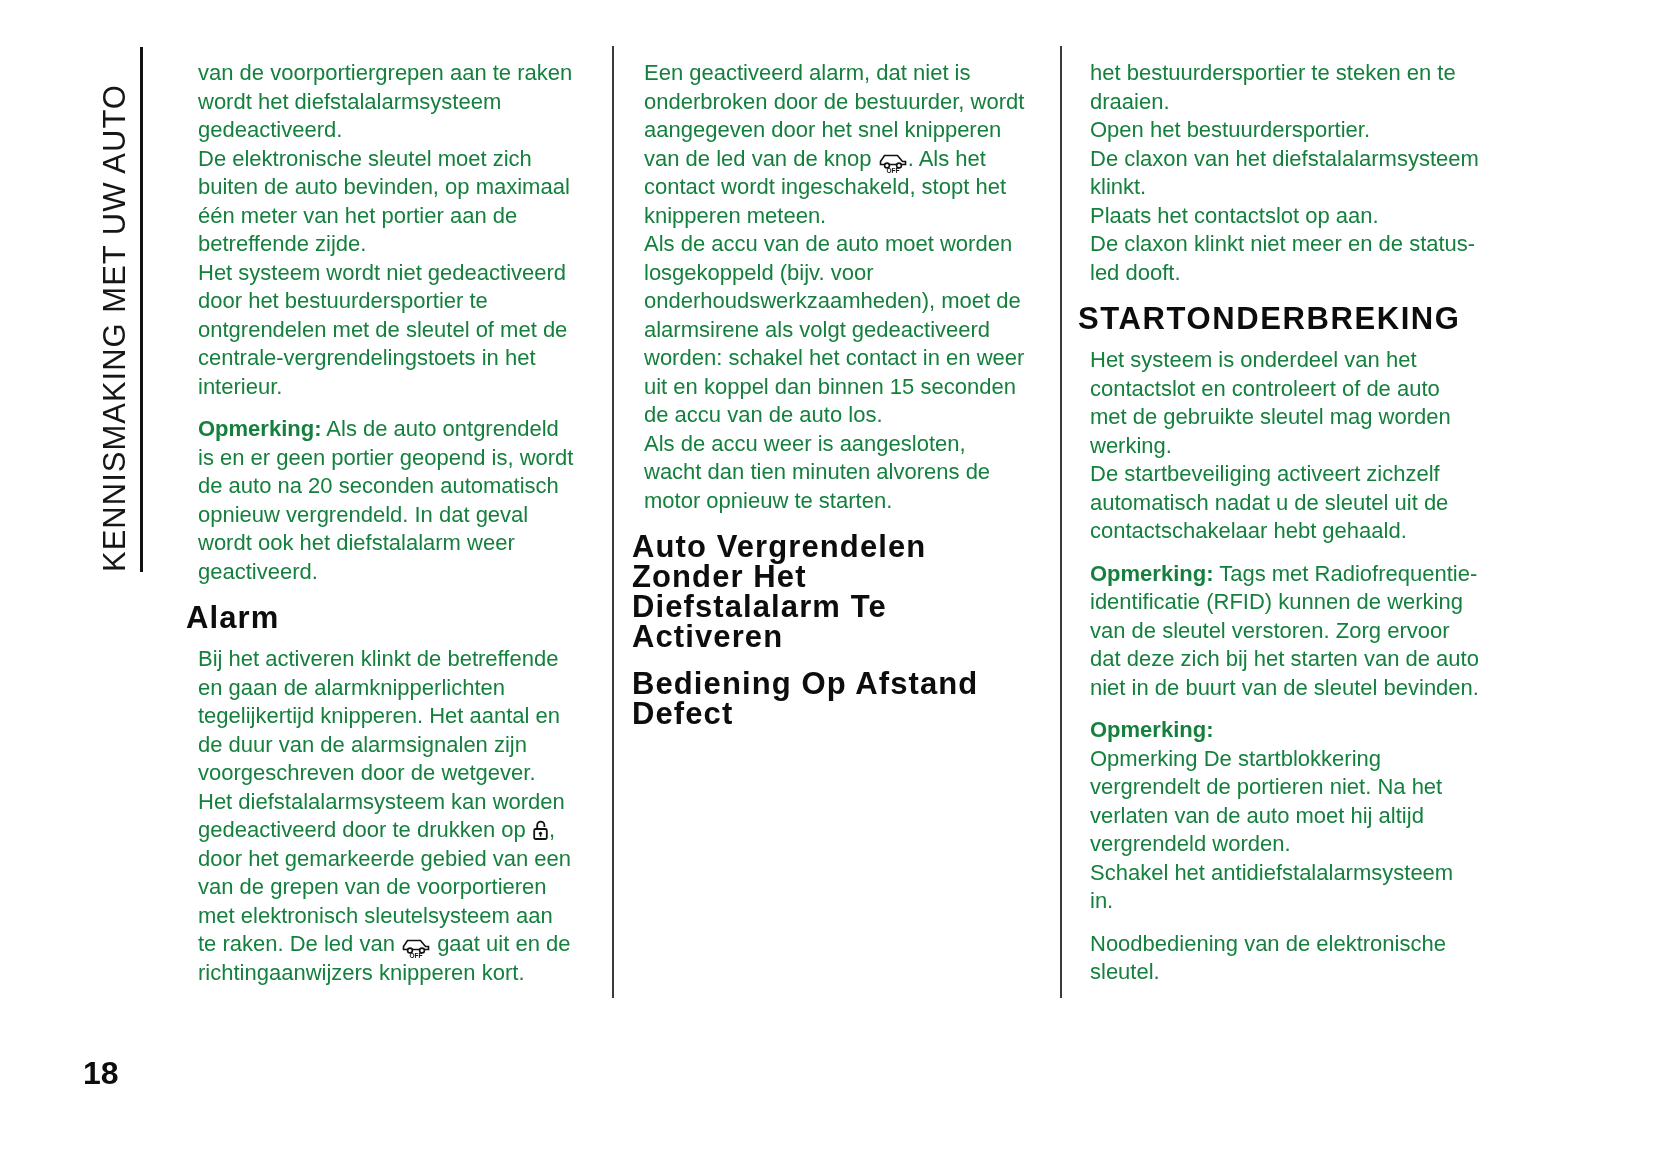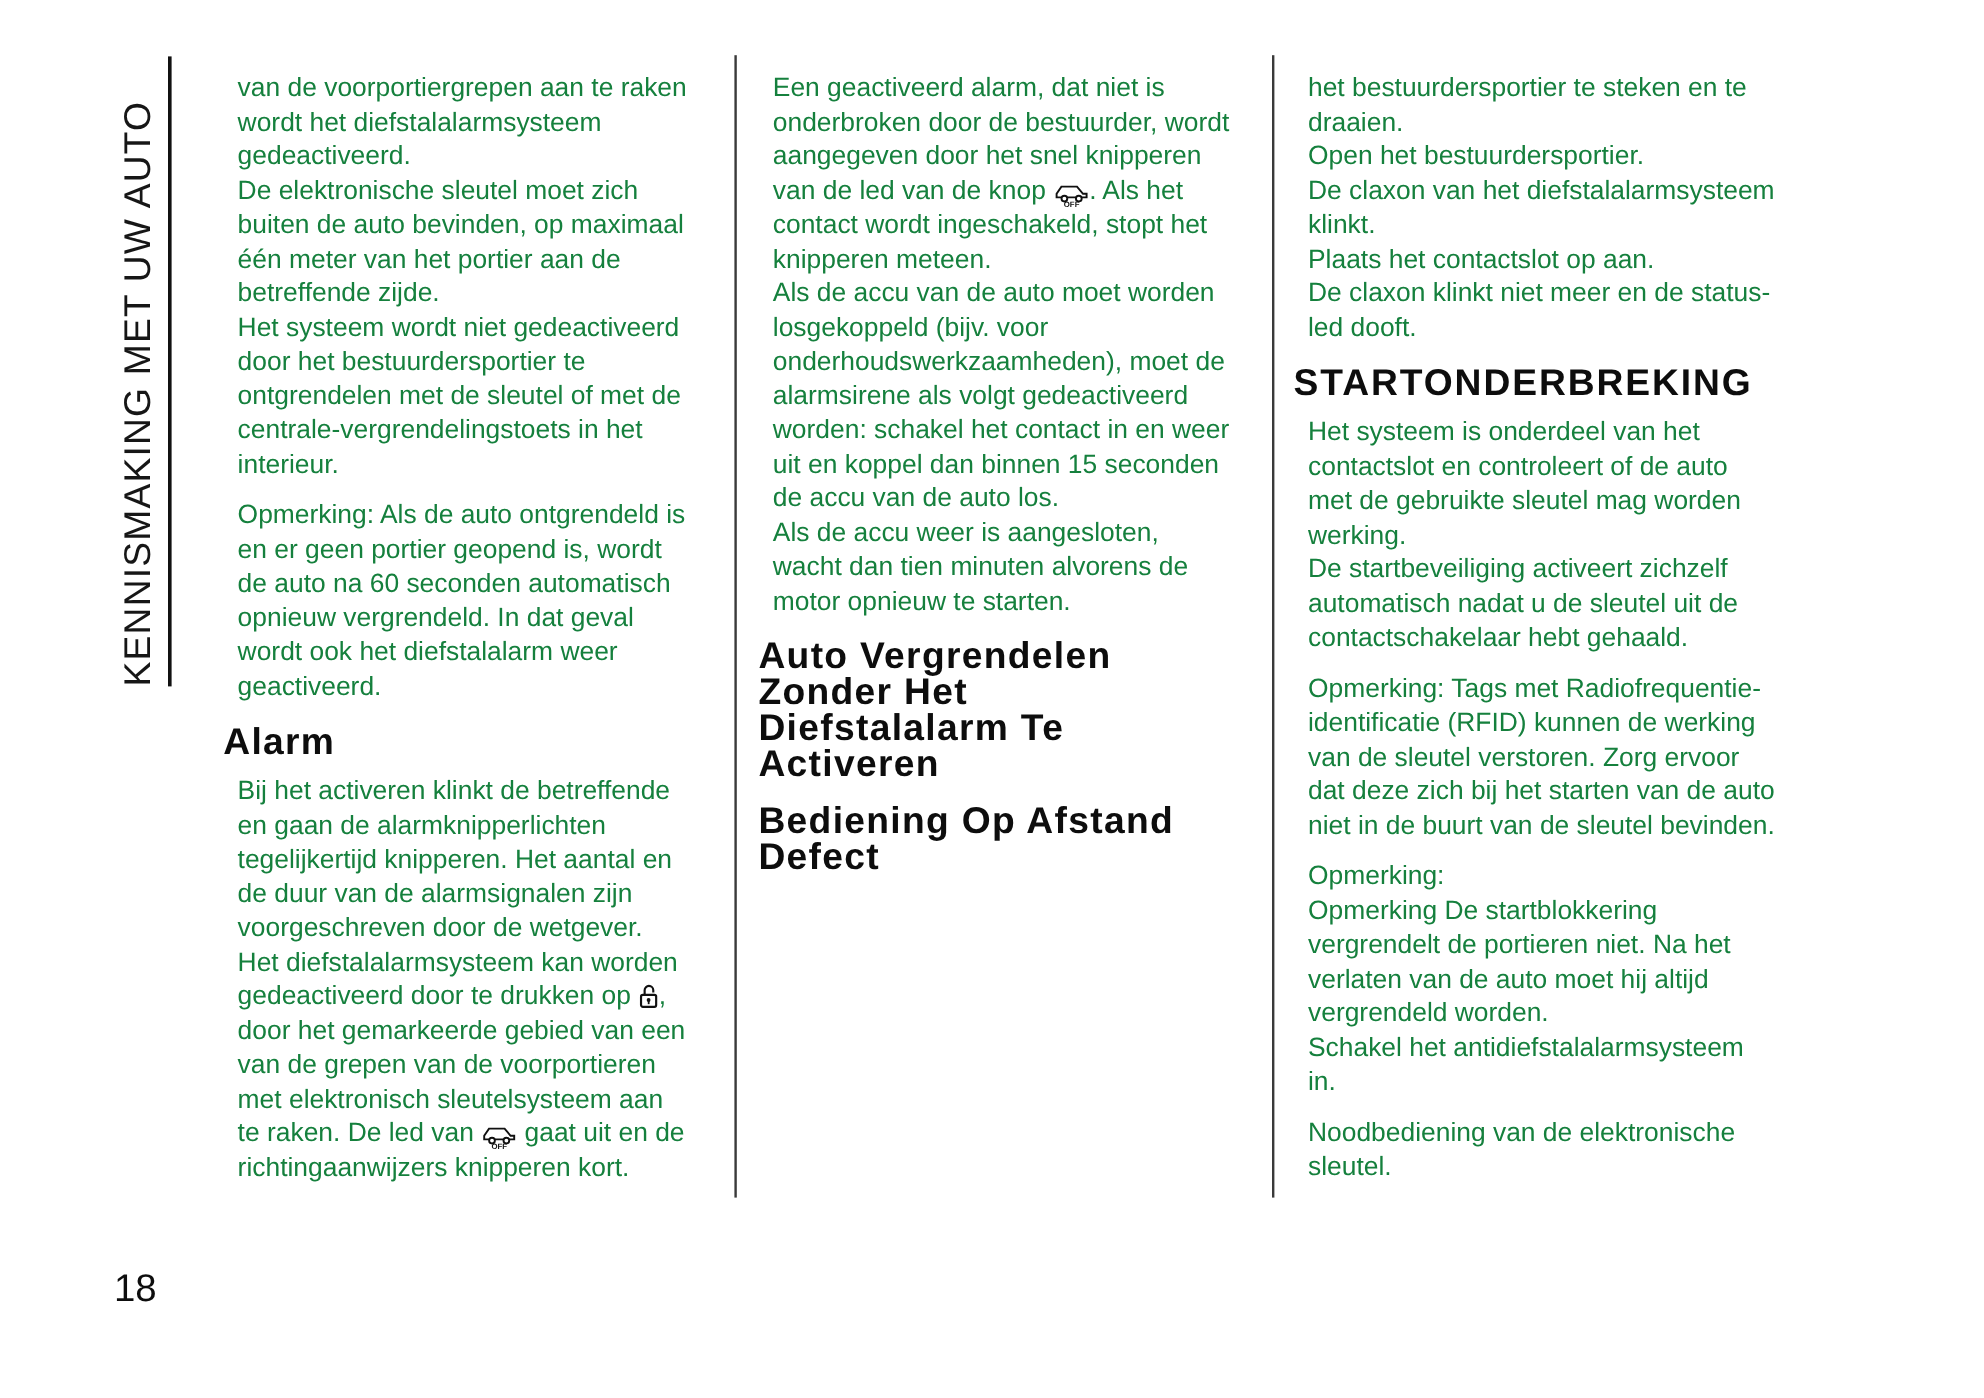--- a/index.html
+++ b/index.html
@@ -51,39 +51,39 @@
   .col3 { left: 1078px; width: 415px; }
 
   .body {
     font-size: 22px;
     line-height: 28.5px;
     margin: 12px;
     white-space: pre-line;
     color: #15803d;
   }
   .mt { margin-top: 14px; }
-  .b { font-weight: normal; }
+  .b { font-weight: bold; }
   .heading {
     font-size: 31px;
     line-height: 30px;
     font-weight: bold;
     letter-spacing: 1.1px;
     margin: 17px 0 8px 0;
     white-space: pre-line;
     color: #0d0d0d;
   }
   .heading-caps {
     letter-spacing: 1.6px;
   }
   .pagenum {
     position: absolute;
-    left: 95px;
+    left: 83px;
     top: 1055px;
     font-size: 32px;
-    font-weight: normal;
+    font-weight: bold;
     color: #0d0d0d;
   }
   .icon {
     display: inline-block;
     vertical-align: -4px;
   }
   .icon-car { vertical-align: -7px; }
 </style>
 </head>
 <body>
@@ -92,21 +92,21 @@
 
   <div class="vtitle">KENNISMAKING MET UW AUTO</div>
 
   <div class="rule rule1"></div>
   <div class="rule rule2"></div>
 
   <div class="col col1">
     <p class="body">van de voorportiergrepen aan te raken wordt het diefstalalarmsysteem gedeactiveerd.
 De elektronische sleutel moet zich buiten de auto bevinden, op maximaal één meter van het portier aan de betreffende zijde.
 Het systeem wordt niet gedeactiveerd door het bestuurdersportier te ontgrendelen met de sleutel of met de centrale-vergrendelingstoets in het interieur.</p>
-    <p class="body mt"><span class="b">Opmerking:</span><span> Als de auto ontgrendeld is en er geen portier geopend is, wordt de auto na 60 seconden automatisch opnieuw vergrendeld. In dat geval wordt ook het diefstalalarm weer geactiveerd.</span></p>
+    <p class="body mt"><span class="b">Opmerking:</span><span> Als de auto ontgrendeld is en er geen portier geopend is, wordt de auto na 20 seconden automatisch opnieuw vergrendeld. In dat geval wordt ook het diefstalalarm weer geactiveerd.</span></p>
     <h2 class="heading">Alarm</h2>
     <p class="body"><span>Bij het activeren klinkt de betreffende en gaan de alarmknipperlichten tegelijkertijd knipperen. Het aantal en de duur van de alarmsignalen zijn voorgeschreven door de wetgever.
 Het diefstalalarmsysteem kan worden gedeactiveerd door te drukken op </span><svg class="icon" width="17" height="22" viewBox="0 0 17 22" aria-hidden="true">
           <path d="M5.2 10 V6.2 A3.6 3.6 0 0 1 12.4 6.2 V8" fill="none" stroke="#111" stroke-width="1.8"></path>
           <rect x="2.2" y="10" width="12.6" height="10" rx="1.5" fill="none" stroke="#111" stroke-width="1.8"></rect>
           <circle cx="8.5" cy="14.3" r="1.6" fill="#111"></circle>
           <rect x="7.8" y="14.8" width="1.5" height="3" fill="#111"></rect>
         </svg><span>, door het gemarkeerde gebied van een van de grepen van de voorportieren met elektronisch sleutelsysteem aan te raken. De led van </span><svg class="icon icon-car" width="30" height="24" viewBox="0 0 30 24" aria-hidden="true">
           <path d="M2.5 12.5 L6.5 6.5 H19.5 L24.5 12.5 H27.5 V15.5 H2.5 Z" fill="none" stroke="#111" stroke-width="1.6"></path>
           <circle cx="9" cy="16.5" r="2.4" fill="#ffffff" stroke="#111" stroke-width="1.6"></circle>

